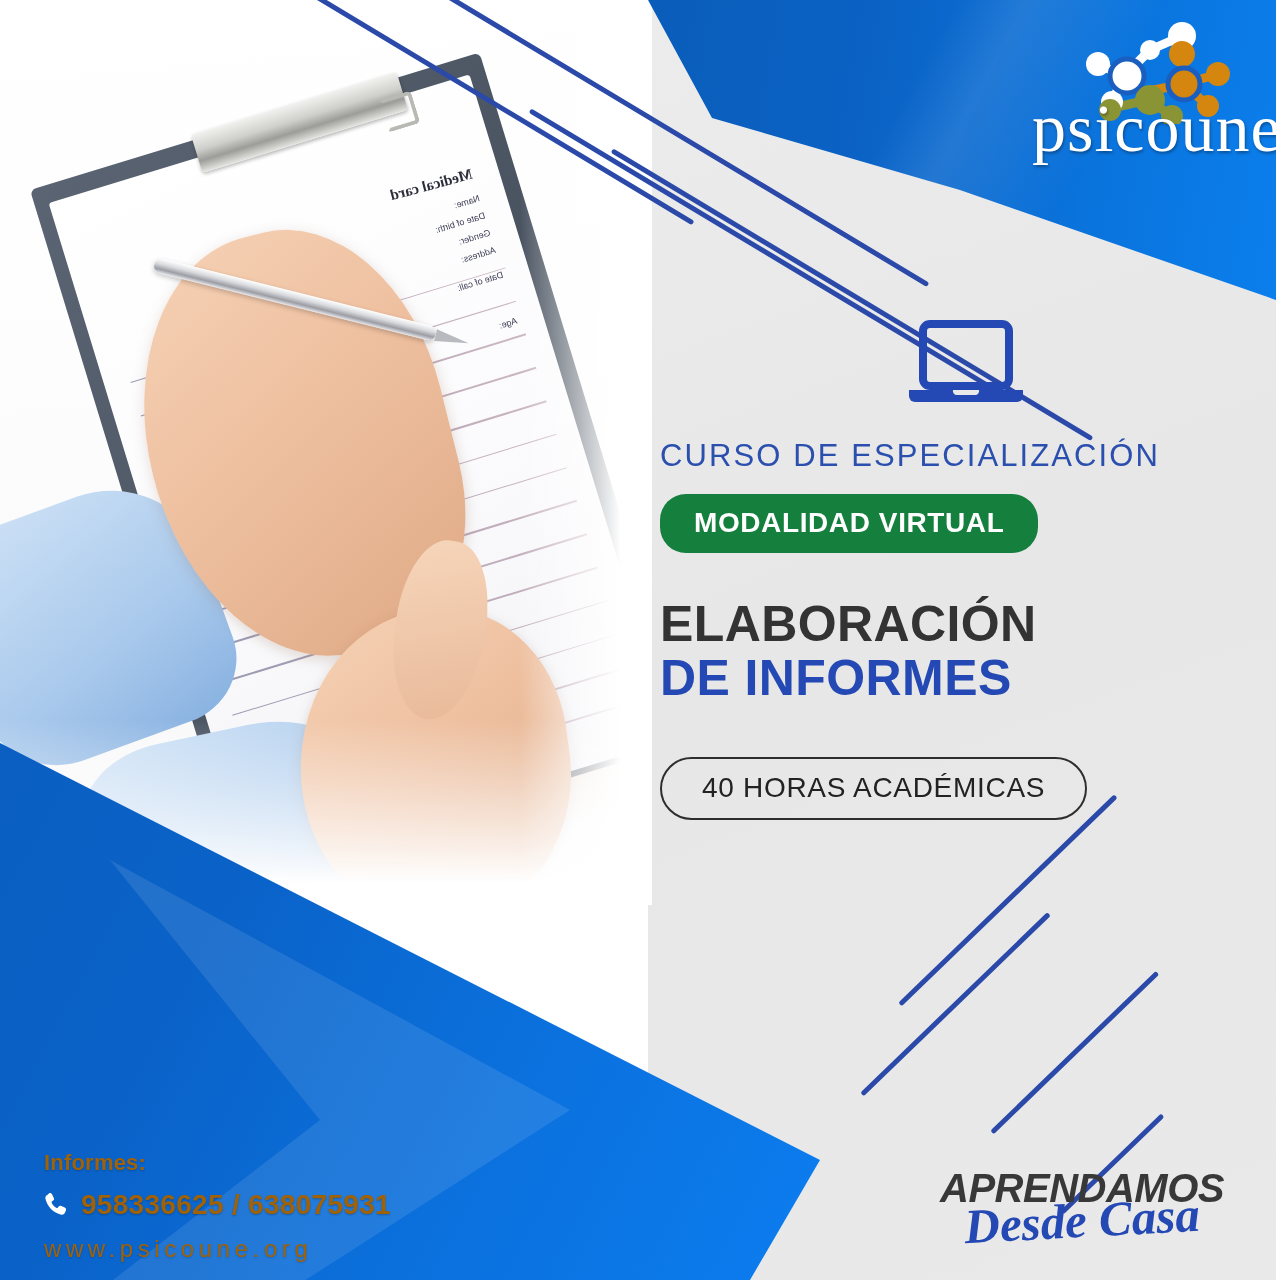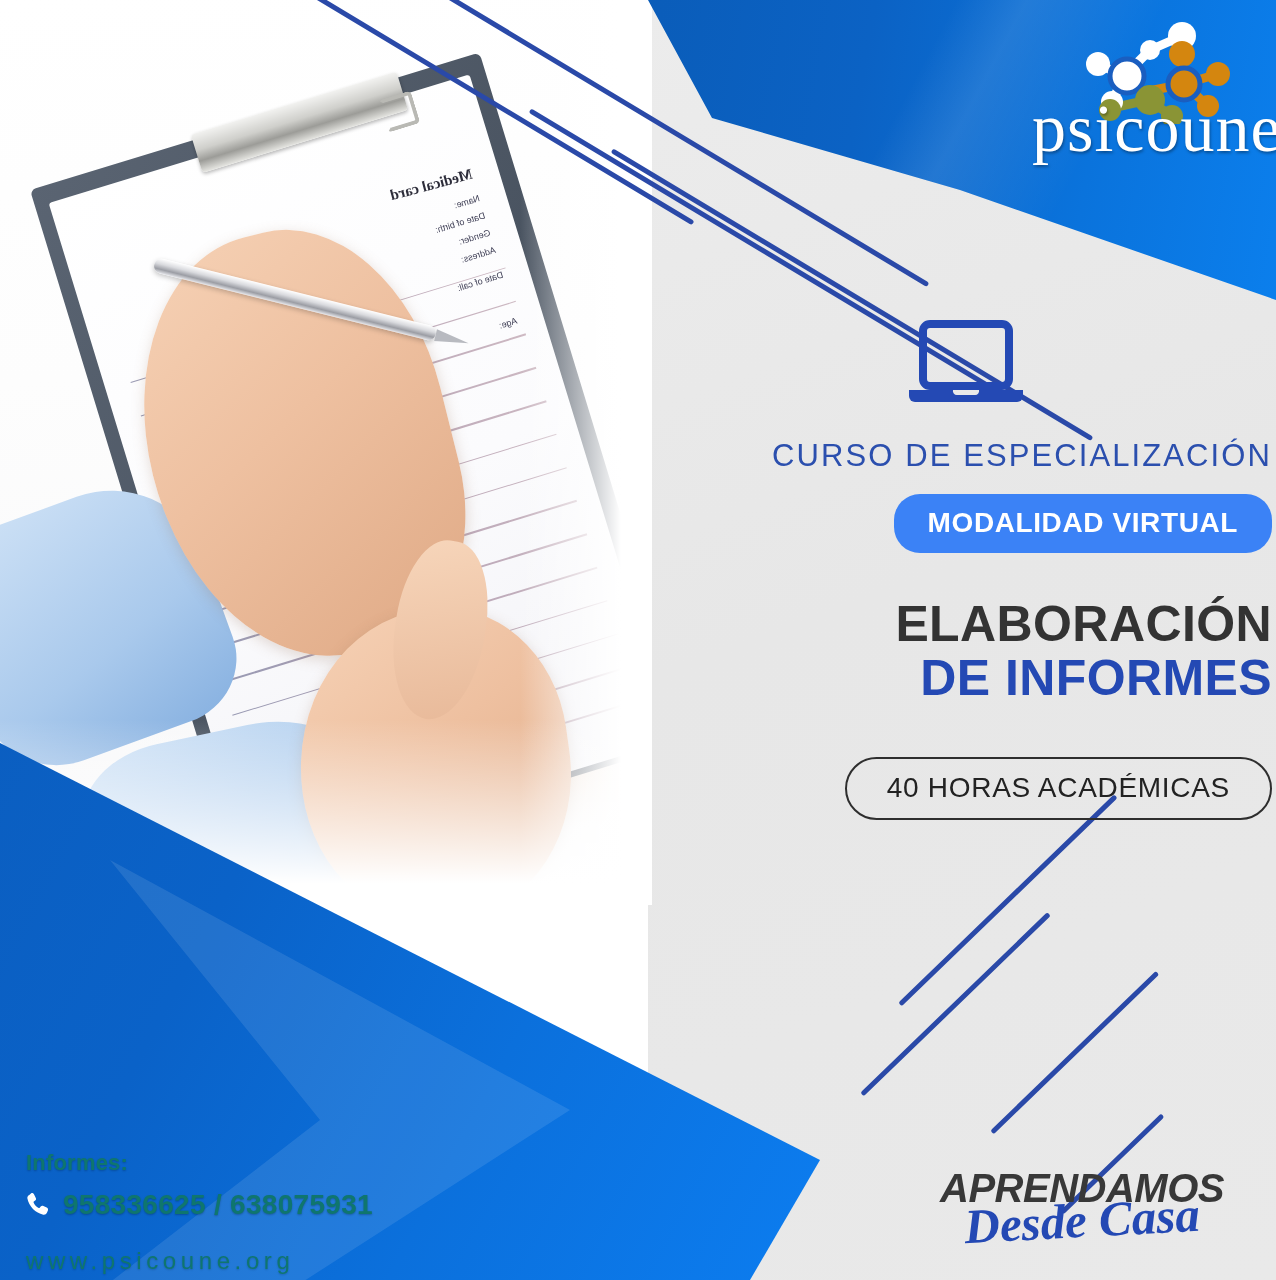--- a/index.html
+++ b/index.html
@@ -149,51 +149,51 @@
   .logo { left:1032px; top:14px; width:222px; height:150px; }
   .logo-word {
     position:absolute; left:0; bottom:2px; width:222px;
     font-family:"Liberation Serif", serif;
     font-size:68px; letter-spacing:1px; color:#ffffff;
     text-align:center; line-height:1;
     text-shadow:1px 2px 3px rgba(0,0,0,.35);
   }
 
   
-  .content { left:660px; top:320px; width:612px; text-align:right; }
+  .content { left:660px; top:320px; width:612px; text-align:left; }
   .laptop-icon { display:block; margin:0 auto 32px; }
   .curso {
     font-size:31px; letter-spacing:2.1px; color:#2b4fae; font-weight:400;
     margin-bottom:20px; white-space:nowrap;
   }
   .badge {
-    display:inline-block; background:#3b82f6; color:#ffffff;
+    display:inline-block; background:#15803d; color:#ffffff;
     font-size:28px; font-weight:bold; letter-spacing:.6px;
     padding:13px 34px 14px; border-radius:26px;
   }
   .title { margin-top:44px; line-height:1.08; }
   .title div { font-size:50px; font-weight:bold; letter-spacing:.4px; }
   .t-dark { color:#333333; }
   .t-blue { color:#2449b4; }
   .hours {
     display:inline-block; margin-top:52px;
     border:2px solid #2e2e2e; border-radius:32px;
     padding:13px 40px 14px;
     font-size:28px; letter-spacing:.7px; color:#222222;
     white-space:nowrap;
   }
 
   
-  .footer { left:26px; top:1150px; width:430px; color:#0f766e; }
+  .footer { left:44px; top:1150px; width:430px; color:#a16207; }
   .f-informes { font-size:22px; font-weight:bold; letter-spacing:.2px;
     text-shadow:0 1px 2px rgba(0,0,0,.22); }
   .f-phone { display:flex; align-items:center; gap:13px; margin-top:13px;
     font-size:28px; font-weight:bold; letter-spacing:.3px;
     text-shadow:0 1px 2px rgba(0,0,0,.25); }
-  .f-web { margin-top:26px; font-size:24px; letter-spacing:4.6px; font-weight:300;
+  .f-web { margin-top:14px; font-size:24px; letter-spacing:4.6px; font-weight:300;
     text-shadow:0 1px 2px rgba(0,0,0,.18); }
 
   
   .slogan { left:912px; top:1168px; width:340px; height:100px; }
   .slogan-top {
     font-size:40px; font-weight:bold; letter-spacing:-.5px; color:#383838;
     text-align:center; line-height:1;font-style:italic;
   }
   .slogan-bot {
     position:absolute; left:0; top:28px; width:340px;

